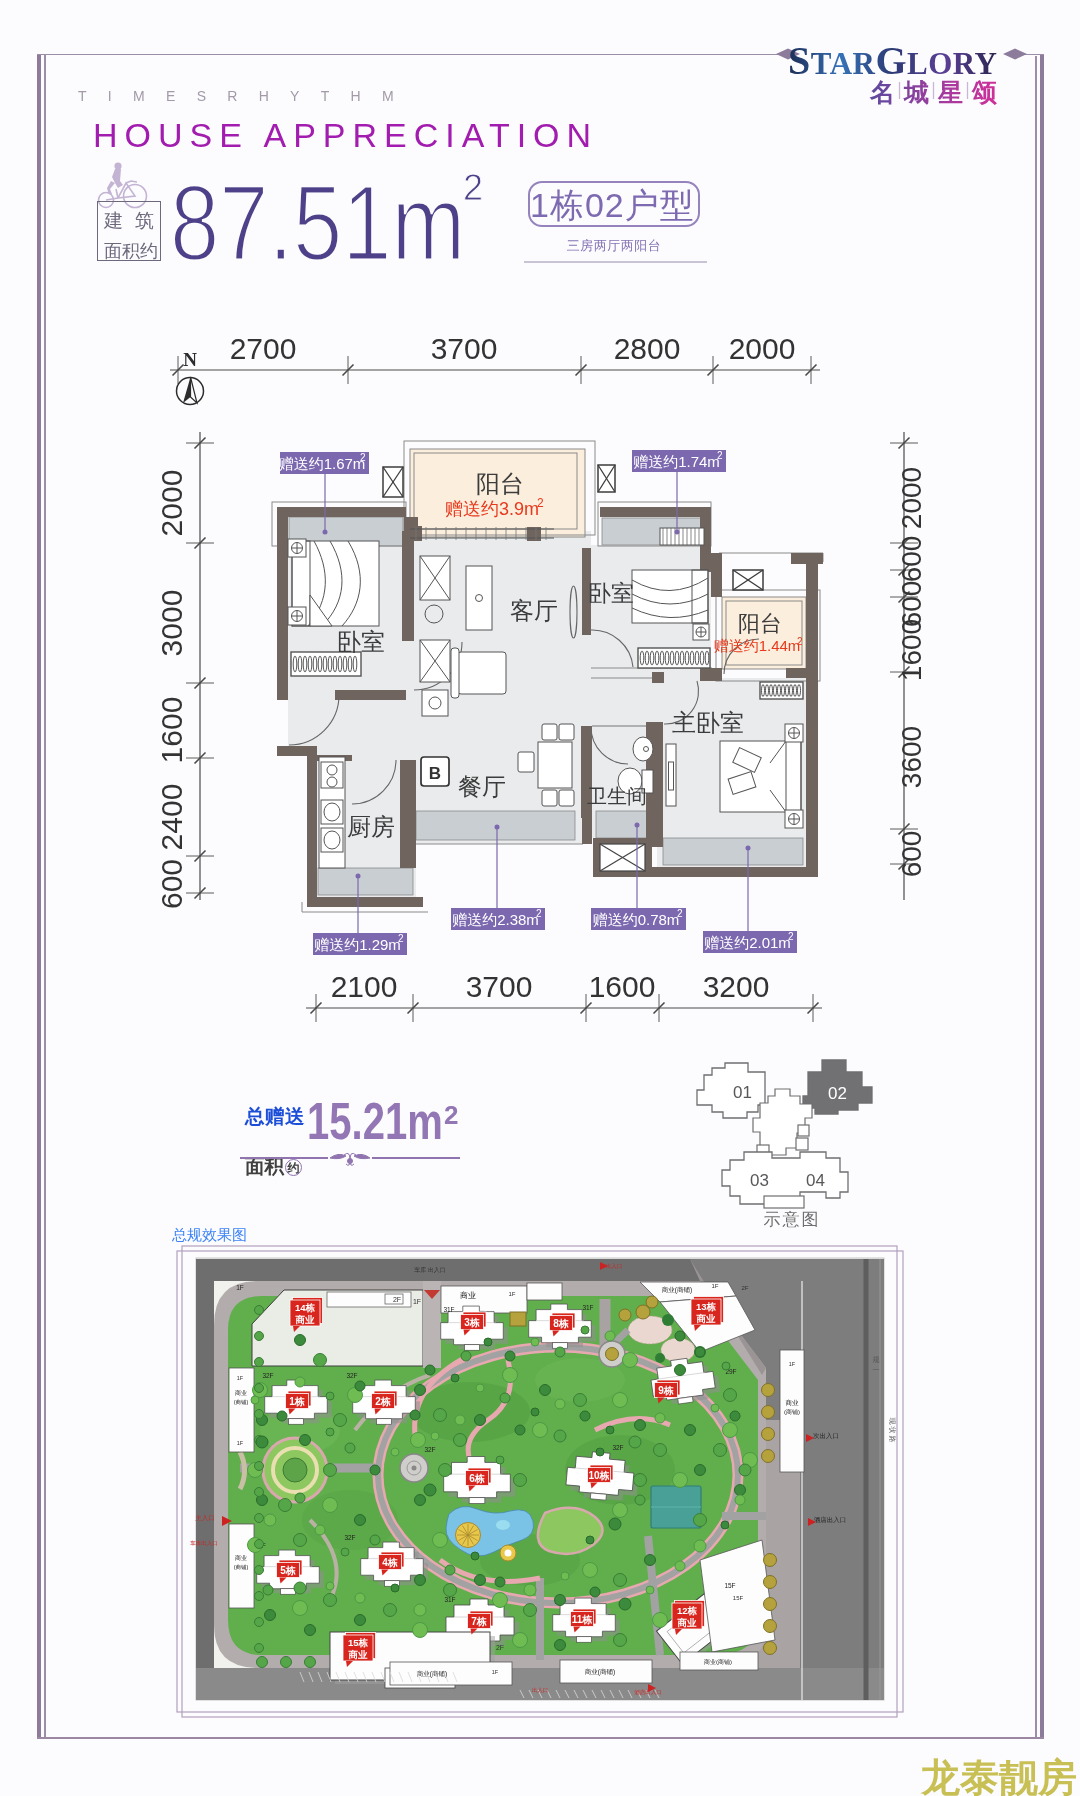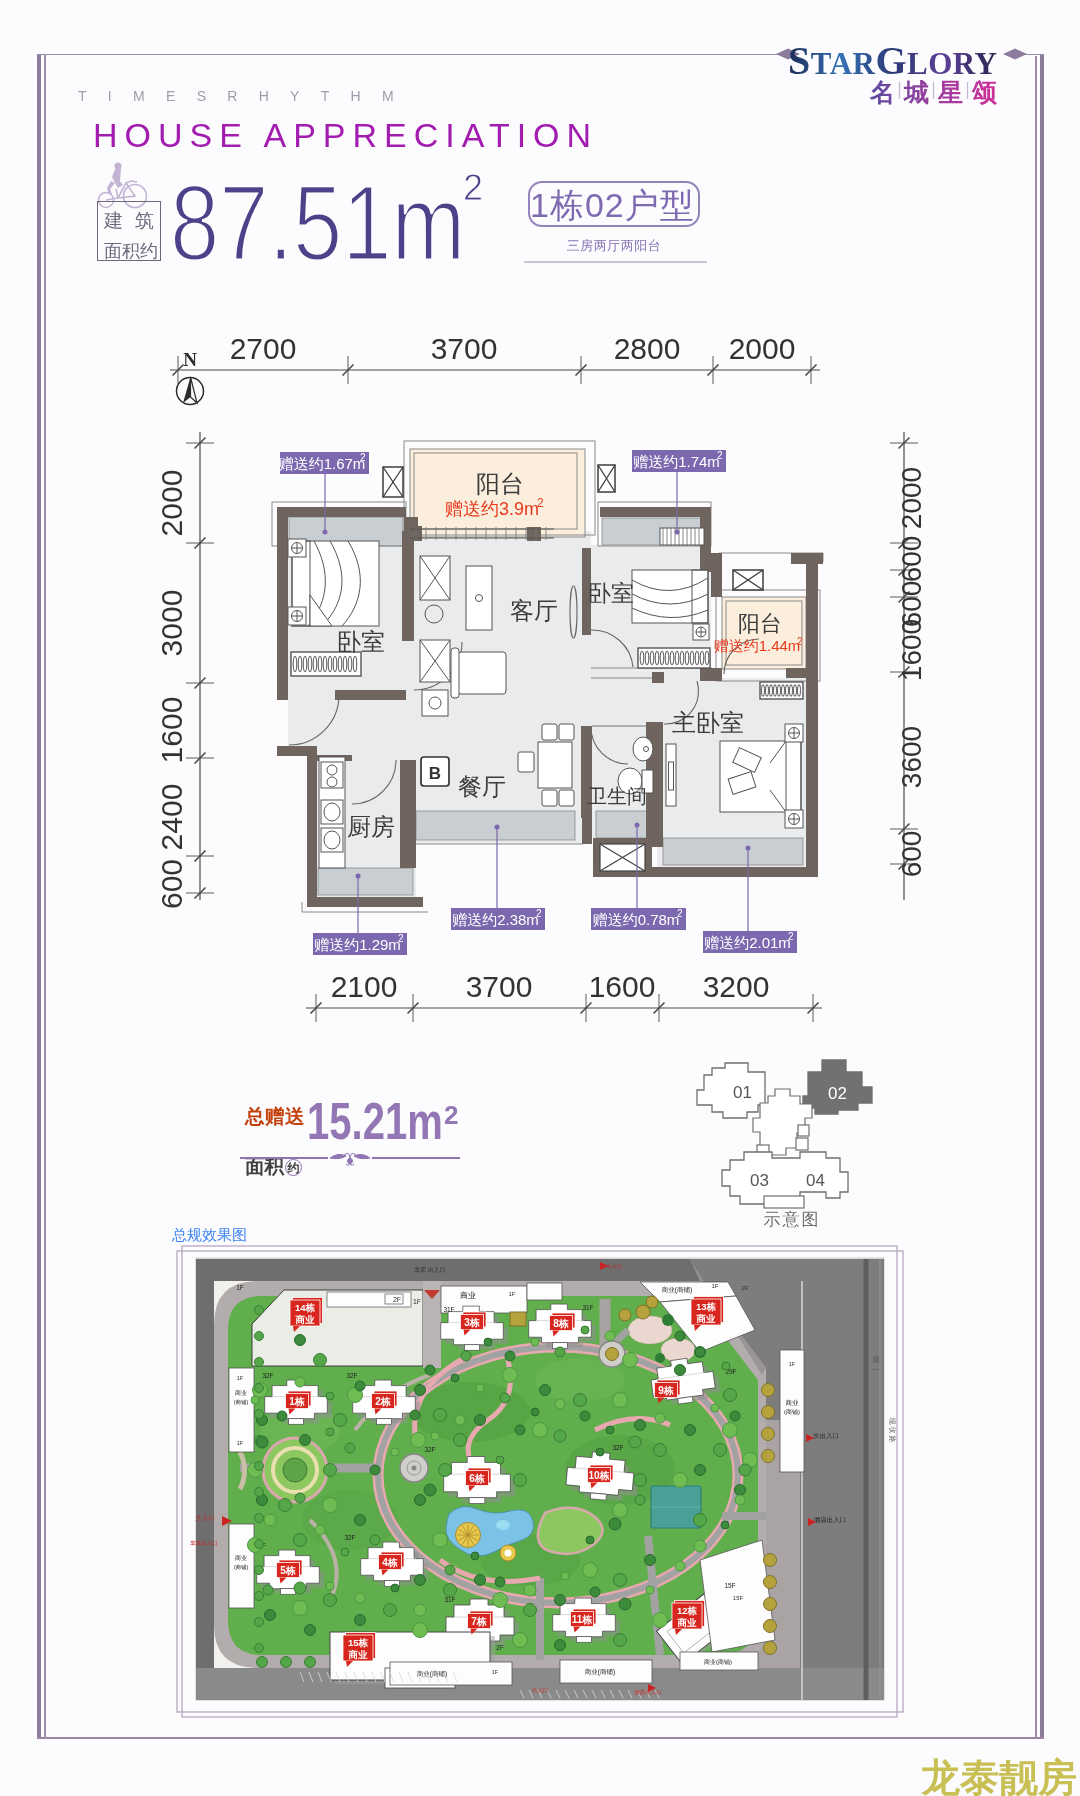--- a/index.html
+++ b/index.html
@@ -406,21 +406,21 @@
 <text x="636.0" y="924.5" font-size="15" fill="#fff" text-anchor="middle">赠送约0.78m</text>
 <text x="677" y="917" font-size="10" fill="#fff">2</text>
 <line x1="748" y1="848" x2="748" y2="931" stroke="#7b68ae" stroke-width="1.2"></line>
 <circle cx="748" cy="848" r="2.5" fill="#7b68ae"></circle>
 <rect x="703" y="931" width="94" height="22" fill="#7b68ae" stroke="none" stroke-width="1"></rect>
 <text x="747.5" y="947.5" font-size="15" fill="#fff" text-anchor="middle">赠送约2.01m</text>
 <text x="788" y="940" font-size="10" fill="#fff">2</text>
 
 </svg>
 
-<div class="abs" style="left:245px;top:1103px;font-size:19.5px;font-weight:bold;color:#c2410c;letter-spacing:0.5px;white-space:nowrap;">总赠送</div>
+<div class="abs" style="left:245px;top:1103px;font-size:19.5px;font-weight:bold;color:#1d4ed8;letter-spacing:0.5px;white-space:nowrap;">总赠送</div>
 <div class="abs" style="left:245px;top:1153px;font-size:19.5px;font-weight:bold;color:#404040;white-space:nowrap;">面积<span style="display:inline-block;width:17px;height:17px;border:1.5px solid #8f72b1;border-radius:50%;font-size:12px;line-height:17px;text-align:center;vertical-align:1.5px;margin-left:1px;">约</span></div>
 <div class="abs" style="left:307px;top:1095px;font-size:52px;line-height:1;font-weight:bold;color:#9377b5;transform:scaleX(0.77);transform-origin:left top;white-space:nowrap;">15.21m</div>
 <div class="abs" style="left:444px;top:1100px;font-size:26px;font-weight:bold;color:#9377b5;">2</div>
 <svg class="abs" style="left:240px;top:1145px;" width="220" height="30" viewBox="0 0 220 30">
   <g stroke="#8f74b0" fill="none">
     <line x1="0" y1="13" x2="88" y2="13" stroke-width="2"></line>
     <line x1="132" y1="13" x2="220" y2="13" stroke-width="2"></line>
     <path d="M90 13 q8 -6 16 -2 q-6 4 -16 2" fill="#8f74b0"></path>
     <path d="M130 13 q-8 -6 -16 -2 q6 4 16 2" fill="#8f74b0"></path>
     <path d="M104 10 q6 -5 6 5 q0 8 -4 4" stroke-width="1"></path>

